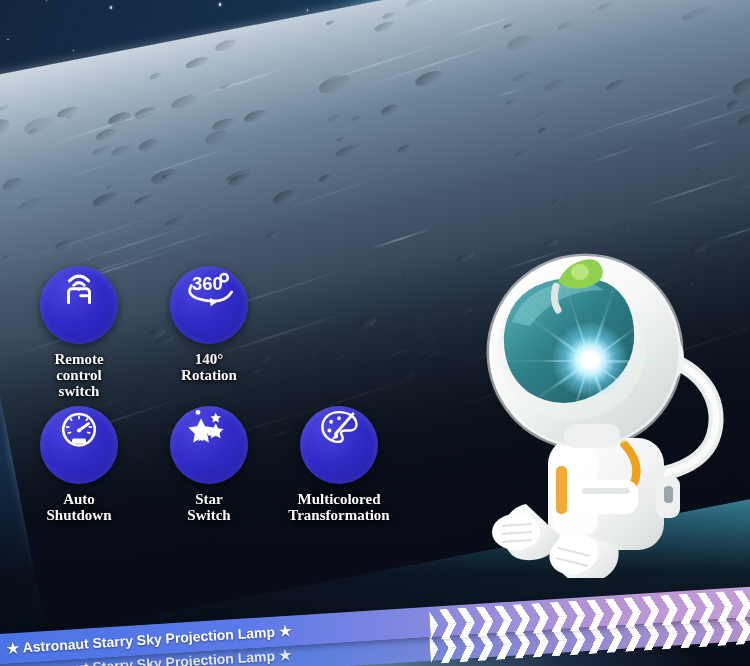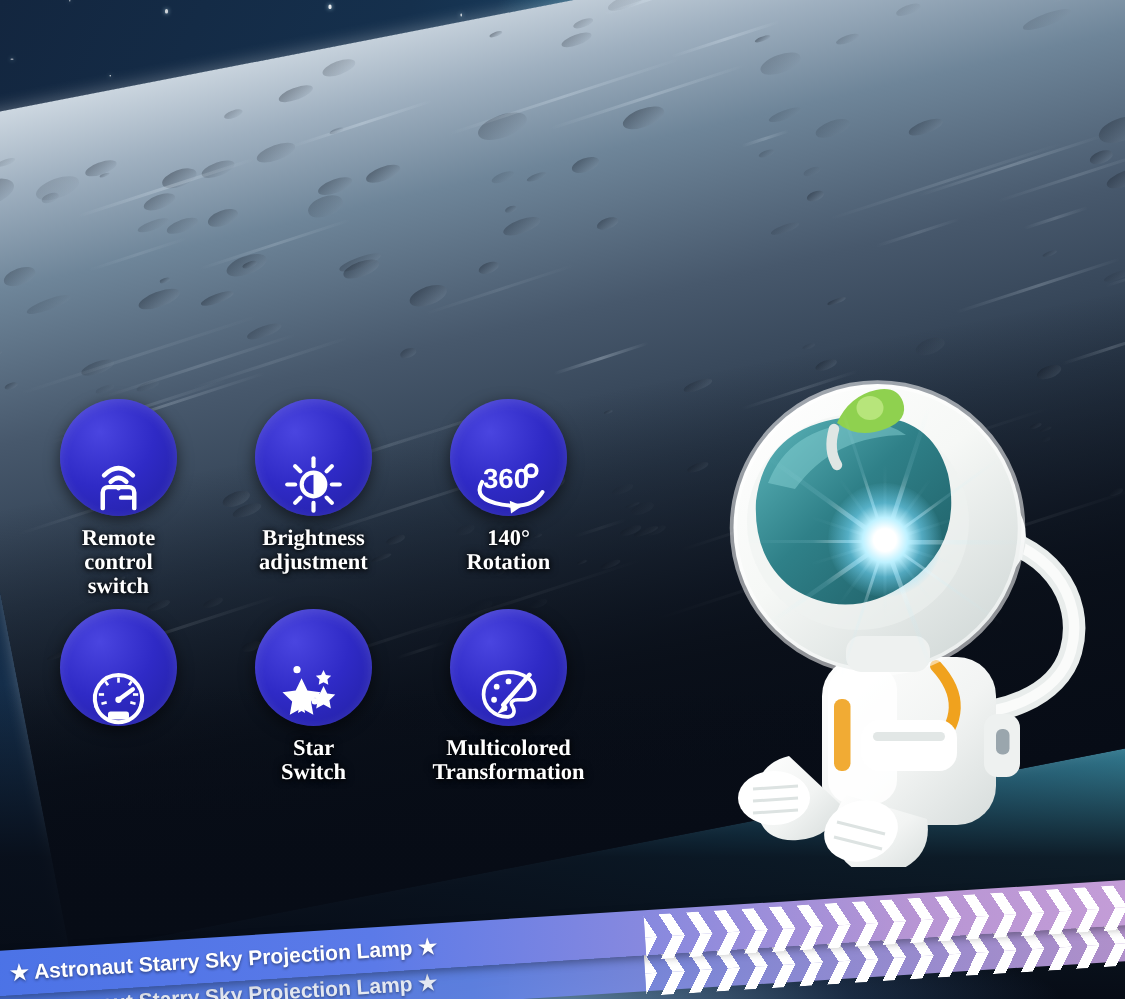--- a/index.html
+++ b/index.html
@@ -64,21 +64,21 @@
   .title-2{font-size:50px;margin-top:8px;margin-left:12px;}
 
   
   .features{position:absolute;left:14px;top:266px;width:390px;z-index:6;}
   .frow{display:flex;}
   .feat{width:130px;display:flex;flex-direction:column;align-items:center;}
   .circle{
     width:78px;height:78px;border-radius:50%;
     background:radial-gradient(circle at 34% 28%, #4a45e0 0%, #2f2ac6 48%, #211fa0 100%);
     box-shadow:0 3px 10px rgba(0,0,0,.55), inset 0 2px 8px rgba(255,255,255,.15);
-    display:flex;align-items:flex-end;justify-content:center;
+    display:flex;align-items:flex-start;justify-content:center;
   }
   .circle svg{display:block;}
   .flabel{
     margin-top:7px;
     font-family:"Liberation Serif",serif;
     font-weight:bold;font-size:15px;line-height:1.08;
     color:#ffffff;text-align:center;
     text-shadow:0 1px 3px rgba(0,0,0,.95),0 0 6px rgba(0,0,0,.8);
     white-space:pre-line;
   }
@@ -515,40 +515,20 @@
               <path d="M12 42 V30 a4 4 0 0 1 4 -4 h16 a4 4 0 0 1 4 4 v12"></path>
               <line x1="26" y1="34" x2="33" y2="34"></line>
             </svg>
           </span>
         </div>
         <div class="flabel">Remote
 control
 switch</div>
       </div>
 
-      <div class="feat">
-        <div class="circle">
-          <span>
-            <svg width="42" height="42" viewBox="0 0 48 48" fill="none" stroke="#fff" stroke-width="3.2" stroke-linecap="round">
-              <circle cx="24" cy="24" r="9"></circle>
-              <path d="M24 15 a9 9 0 0 1 0 18 z" fill="#fff" stroke="none"></path>
-              <line x1="24" y1="4" x2="24" y2="10"></line>
-              <line x1="24" y1="38" x2="24" y2="44"></line>
-              <line x1="4" y1="24" x2="10" y2="24"></line>
-              <line x1="38" y1="24" x2="44" y2="24"></line>
-              <line x1="10" y1="10" x2="14" y2="14"></line>
-              <line x1="34" y1="34" x2="38" y2="38"></line>
-              <line x1="38" y1="10" x2="34" y2="14"></line>
-              <line x1="14" y1="34" x2="10" y2="38"></line>
-            </svg>
-          </span>
-        </div>
-        <div class="flabel">Brightness
-adjustment</div>
-      </div>
 
       <div class="feat">
         <div class="circle">
           <span>
             <svg width="52" height="42" viewBox="0 0 62 48">
               <text x="29" y="27" text-anchor="middle" font-family="Liberation Sans, sans-serif" font-size="22" font-weight="bold" fill="#fff">360</text>
               <circle cx="49" cy="13" r="4.4" fill="none" stroke="#fff" stroke-width="3"></circle>
               <path d="M10 22 q-8 14 16 18 q24 4 32 -10" fill="none" stroke="#fff" stroke-width="3.2" stroke-linecap="round"></path>
               <path d="M32 37 l10 4 l-9 6 z" fill="#fff"></path>
             </svg>
@@ -576,20 +556,22 @@
                 <line x1="39" y1="24" x2="35" y2="24"></line>
                 <line x1="11" y1="31" x2="15" y2="30"></line>
                 <line x1="37" y1="31" x2="33" y2="30"></line>
               </g>
               <path d="M24 28 L35 20" stroke-width="3.2" stroke-linecap="round"></path>
               <circle cx="24" cy="28" r="2.4" fill="#fff" stroke="none"></circle>
               <rect x="16" y="37" width="16" height="6" rx="2" fill="#fff" stroke="none"></rect>
             </svg>
           </span>
         </div>
+        <div class="flabel">Auto
+Shutdown</div>
       </div>
 
       <div class="feat">
         <div class="circle">
           <span>
             <svg width="44" height="44" viewBox="0 0 48 48" fill="#fff">
               <path d="M16 16 l4.2 8.6 l9.4 1.3 l-6.9 6.6 l1.7 9.4 l-8.4 -4.5 l-8.4 4.5 l1.7 -9.4 l-6.9 -6.6 l9.4 -1.3 z" transform="translate(-1,-3) scale(1.02)"></path>
               <path d="M34 22 l2.8 5.7 l6.2 .9 l-4.5 4.4 l1.1 6.2 l-5.6 -3 l-5.6 3 l1.1 -6.2 l-4.5 -4.4 l6.2 -.9 z" transform="translate(-1,-2) scale(.95)"></path>
               <path d="M31 8 l1.9 3.8 l4.2 .6 l-3 2.9 l.7 4.2 l-3.8 -2 l-3.8 2 l.7 -4.2 l-3 -2.9 l4.2 -.6 z" transform="scale(.92) translate(3,0)"></path>
               <path d="M14 36 l1.4 2.9 l3.2 .5 l-2.3 2.2 l.6 3.2 l-2.9 -1.5 l-2.9 1.5 l.6 -3.2 l-2.3 -2.2 l3.2 -.5 z" transform="scale(.9) translate(3,-2)"></path>

